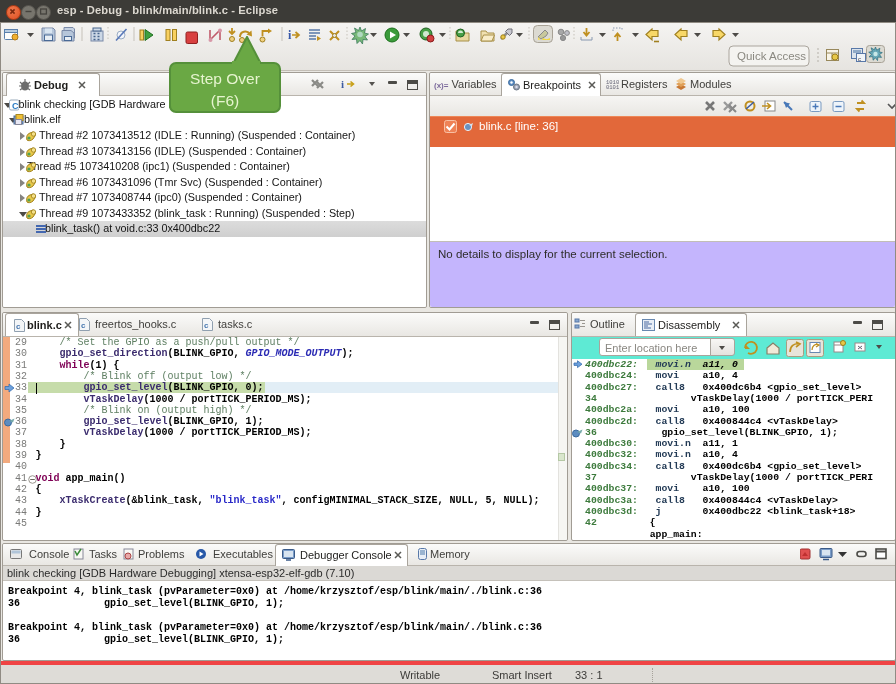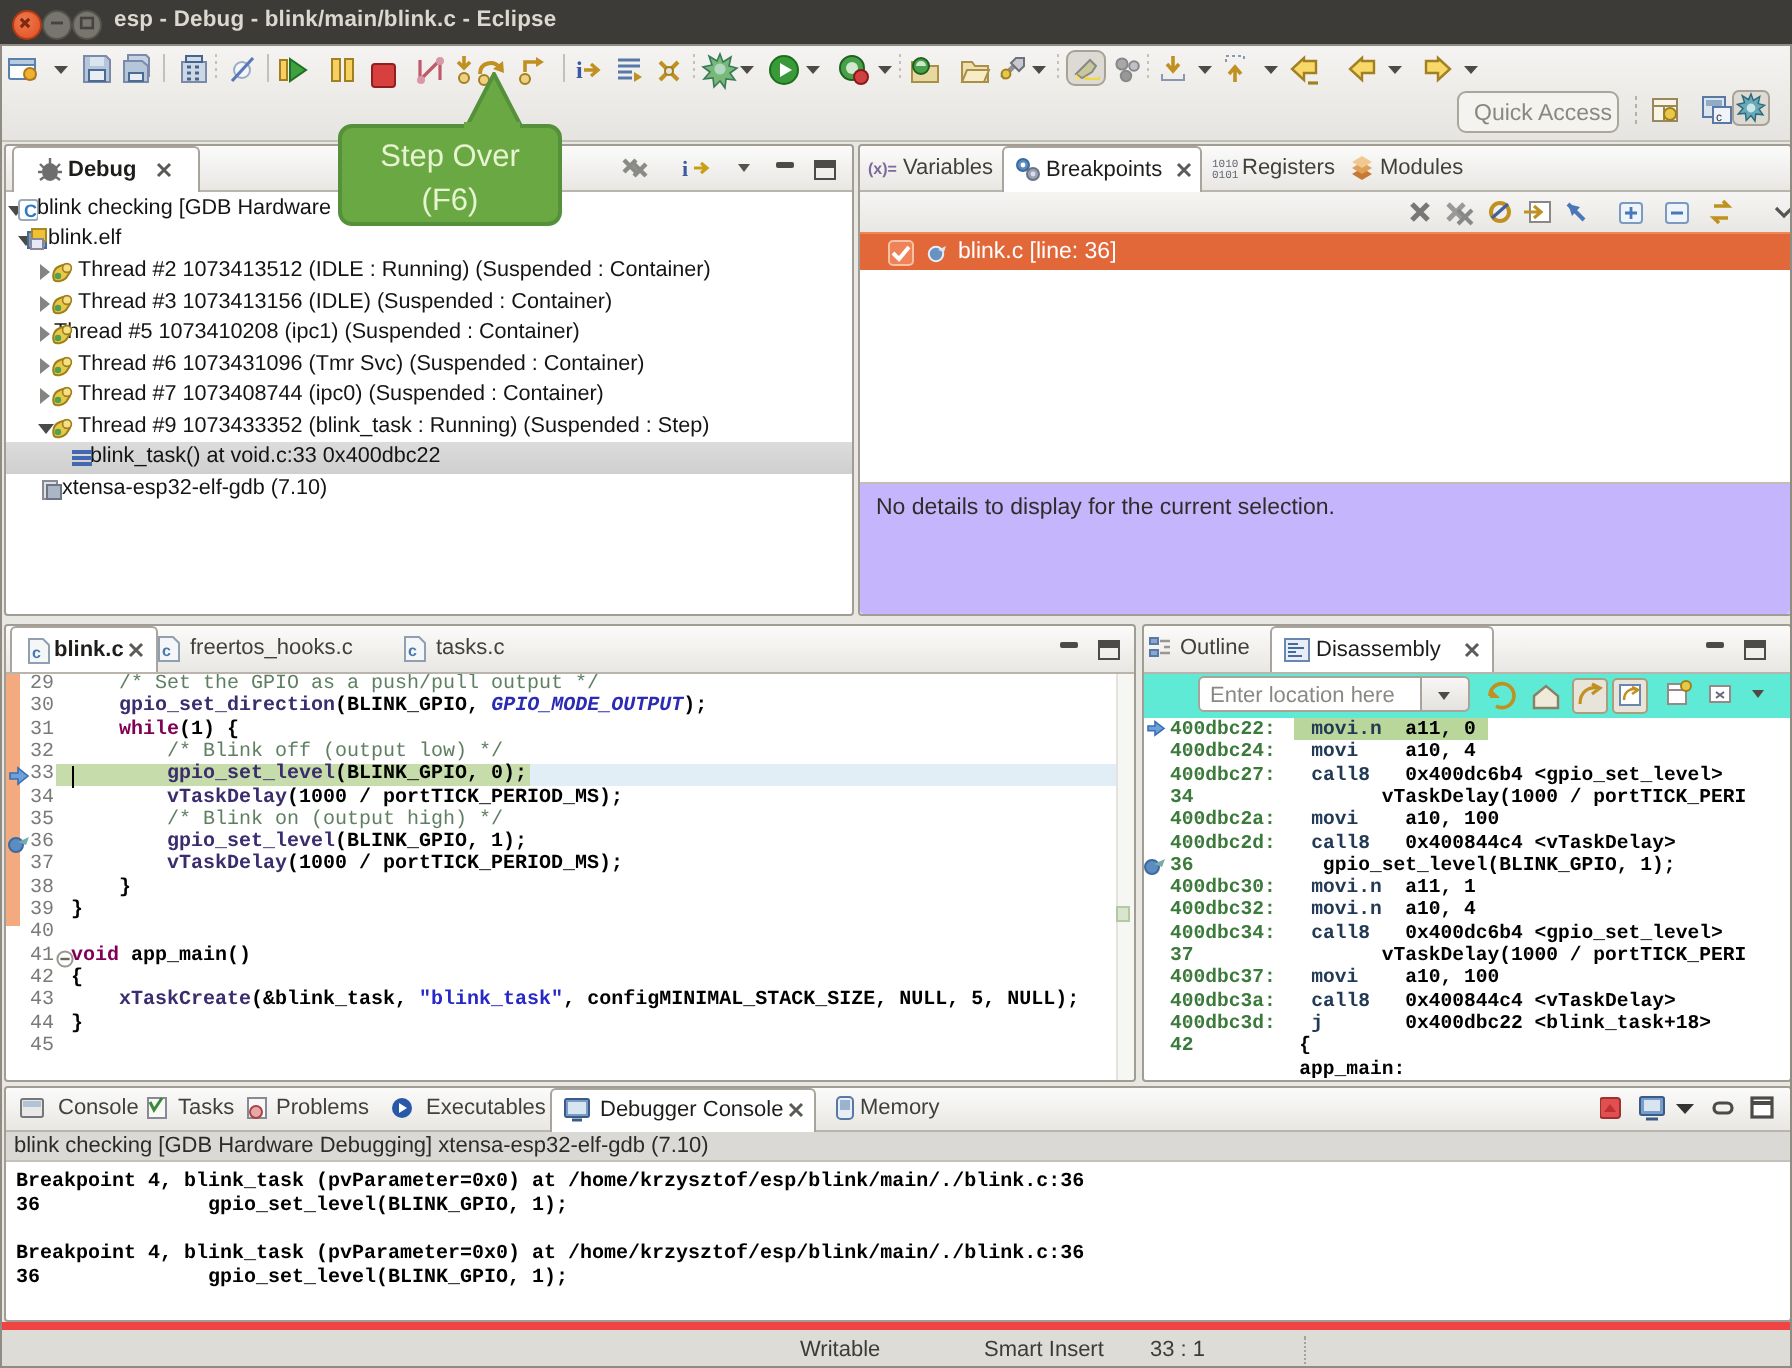--- a/index.html
+++ b/index.html
@@ -308,27 +308,20 @@
         </svg><span style="margin-left:36px;">Thread #7 1073408744 (ipc0) (Suspended : Container)</span></div>
     <div class="trow" style="top:109.8px;"><div class="tw twc" style="left:16px;"></div><svg class="ticon" style="left:22px;" viewBox="0 0 12 12">
           <use href="#thrico"></use>
         </svg><span style="margin-left:36px;">Thread #9 1073433352 (blink_task : Running) (Suspended : Step)</span></div>
     <div class="trow" style="top:125.4px;background:linear-gradient(#dcdcdc,#cfcfcf);">
       <svg class="ticon" style="left:32px;top:3px;" viewBox="0 0 12 12">
         <path d="M1 2 h10 M1 5 h10 M1 8 h10" stroke="#4468b0" stroke-width="2"></path>
       </svg>
       <span style="margin-left:42px;">blink_task() at void.c:33 0x400dbc22</span>
     </div>
-    <div class="trow" style="top:141px;">
-      <svg class="ticon" style="left:17px;" viewBox="0 0 12 12">
-        <rect x="1.5" y="1.5" width="7" height="9" fill="#e0e0e4" stroke="#8a8a92"></rect>
-        <rect x="3.5" y="3.5" width="7" height="7" fill="#aab6c6" stroke="#6a7686"></rect>
-      </svg>
-      <span style="margin-left:28px;">xtensa-esp32-elf-gdb (7.10)</span>
-    </div>
   </div>
 </div>
 
 <div class="panel" id="bppanel" style="left:429px;top:72px;width:465px;height:234px;">
   <div class="tabbar">
     <div class="tab" style="left:4px;">
       <span style="font-size:8px;color:#7c6a9c;font-weight:700;">(x)=</span> Variables
     </div>
     <div class="tabsel" style="left:71px;width:98px;">
       <svg style="position:absolute;left:6px;top:5px" width="12" height="12" viewBox="0 0 12 12">
@@ -372,21 +365,21 @@
         <path d="M82 3 l8 8" stroke="#4878b8" stroke-width="2"></path>
           <path d="M82 3 l6 1.5 L84 9 Z" fill="#4878b8"></path>
         <rect x="108" y="2.5" width="11" height="10" rx="1.5" fill="#eef4fa" stroke="#7a9ac0"></rect>
           <path d="M110.5 7.5 h6 M113.5 4.5 v6" stroke="#4878b8" stroke-width="1.4"></path>
         <rect x="131" y="2.5" width="11" height="10" rx="1.5" fill="#eef4fa" stroke="#7a9ac0"></rect>
           <path d="M133.5 7.5 h6" stroke="#4878b8" stroke-width="1.4"></path>
         <path d="M155 4 h7 l-2.5 -2.5 M162 10 h-7 l2.5 2.5" stroke="#c09020" stroke-width="1.8" fill="none"></path>
         <path d="M186 5 l4 4 l4 -4" stroke="#555" stroke-width="1.6" fill="none"></path>
       </svg>
     </div>
-    <div class="abs" style="left:0;top:20px;right:0;height:19px;background:#e2683a;border-top:1px solid #ee8757;box-sizing:border-box;color:#fff;font-size:11.5px;line-height:19px;">
+    <div class="abs" style="left:0;top:20px;right:0;height:31px;background:#e2683a;border-top:1px solid #ee8757;box-sizing:border-box;color:#fff;font-size:11.5px;line-height:19px;">
       <svg class="abs" style="left:14px;top:3px" width="13" height="13" viewBox="0 0 13 13">
         <rect x="0.5" y="0.5" width="12" height="12" rx="2" fill="#ef8256" stroke="#f8c0a4"></rect>
         <path d="M2.5 6.5 L5.5 9.5 L10.5 3.5" stroke="#fff" stroke-width="2" fill="none"></path>
       </svg>
       <svg class="abs" style="left:33px;top:4px" width="12" height="11" viewBox="0 0 12 11">
         <circle cx="5" cy="6" r="3.6" fill="#6a92c0" stroke="#e8eef6" stroke-width="1"></circle>
         <path d="M6 4 l4 -2 l-1 3" fill="#d8e4f0"></path>
       </svg>
       <span style="margin-left:49px;">blink.c [line: 36]</span>
     </div>
@@ -522,21 +515,21 @@
   <div id="disbody" class="abs mono" style="left:0;top:46px;right:0;bottom:0;font-weight:600;border-radius:0 0 2px 2px;overflow:hidden;">
     <div class="abs" style="left:75px;top:0px;width:97px;height:11.3px;background:#b9d79b;"></div>
     <svg class="abs" style="left:1px;top:1px" width="10" height="9" viewBox="0 0 10 9">
         <path d="M1 3 h3.5 V0.8 l4.5 3.4 l-4.5 3.4 V5.4 h-3.5 Z" fill="#6ca0dc" stroke="#3a70b0" stroke-width="0.8"></path>
       </svg>
     <svg class="abs" style="left:0px;top:69px" width="12" height="10" viewBox="0 0 12 10">
         <circle cx="4" cy="5.5" r="3.5" fill="#5c8cc0" stroke="#3a6a9e"></circle>
         <path d="M5 4 l5.5 -2.5 l-1.5 4" fill="#7aa"></path>
       </svg>
     <div id="dislines">
-    <div class="dis" style="left:13px;top:0.0px;"><span class="addr">400dbc22:</span>   <span class="mne">movi.n</span>  a11, 0</div>
+    <div class="dis" style="left:13px;top:0.0px;font-style:italic;"><span class="addr">400dbc22:</span>   <span class="mne">movi.n</span>  a11, 0</div>
     <div class="dis" style="left:13px;top:11.3px;"><span class="addr">400dbc24:</span>   <span class="mne">movi</span>    a10, 4</div>
     <div class="dis" style="left:13px;top:22.6px;"><span class="addr">400dbc27:</span>   <span class="mne">call8</span>   0x400dc6b4 &lt;gpio_set_level&gt;</div>
     <div class="dis" style="left:13px;top:33.9px;"><span class="addr">34</span>                vTaskDelay(1000 / portTICK_PERI</div>
     <div class="dis" style="left:13px;top:45.2px;"><span class="addr">400dbc2a:</span>   <span class="mne">movi</span>    a10, 100</div>
     <div class="dis" style="left:13px;top:56.5px;"><span class="addr">400dbc2d:</span>   <span class="mne">call8</span>   0x400844c4 &lt;vTaskDelay&gt;</div>
     <div class="dis" style="left:13px;top:67.8px;"><span class="addr">36</span>           gpio_set_level(BLINK_GPIO, 1);</div>
     <div class="dis" style="left:13px;top:79.1px;"><span class="addr">400dbc30:</span>   <span class="mne">movi.n</span>  a11, 1</div>
     <div class="dis" style="left:13px;top:90.4px;"><span class="addr">400dbc32:</span>   <span class="mne">movi.n</span>  a10, 4</div>
     <div class="dis" style="left:13px;top:101.7px;"><span class="addr">400dbc34:</span>   <span class="mne">call8</span>   0x400dc6b4 &lt;gpio_set_level&gt;</div>
     <div class="dis" style="left:13px;top:113.0px;"><span class="addr">37</span>                vTaskDelay(1000 / portTICK_PERI</div>

